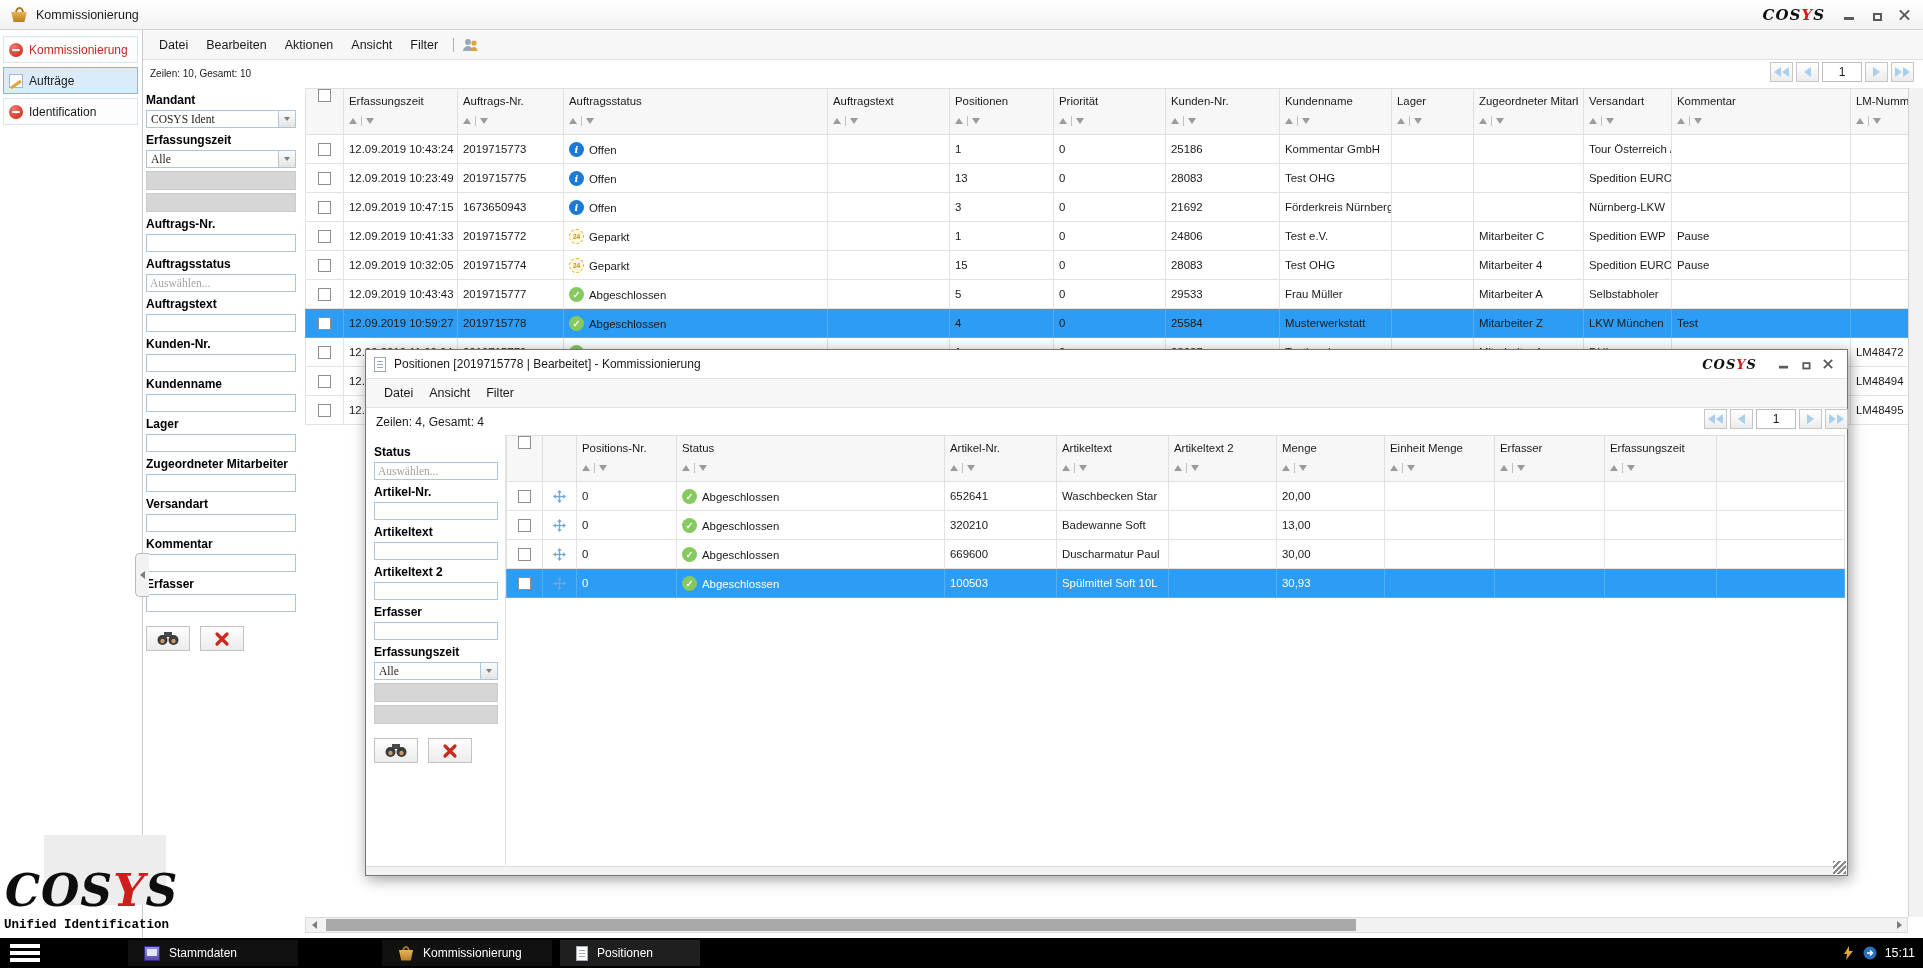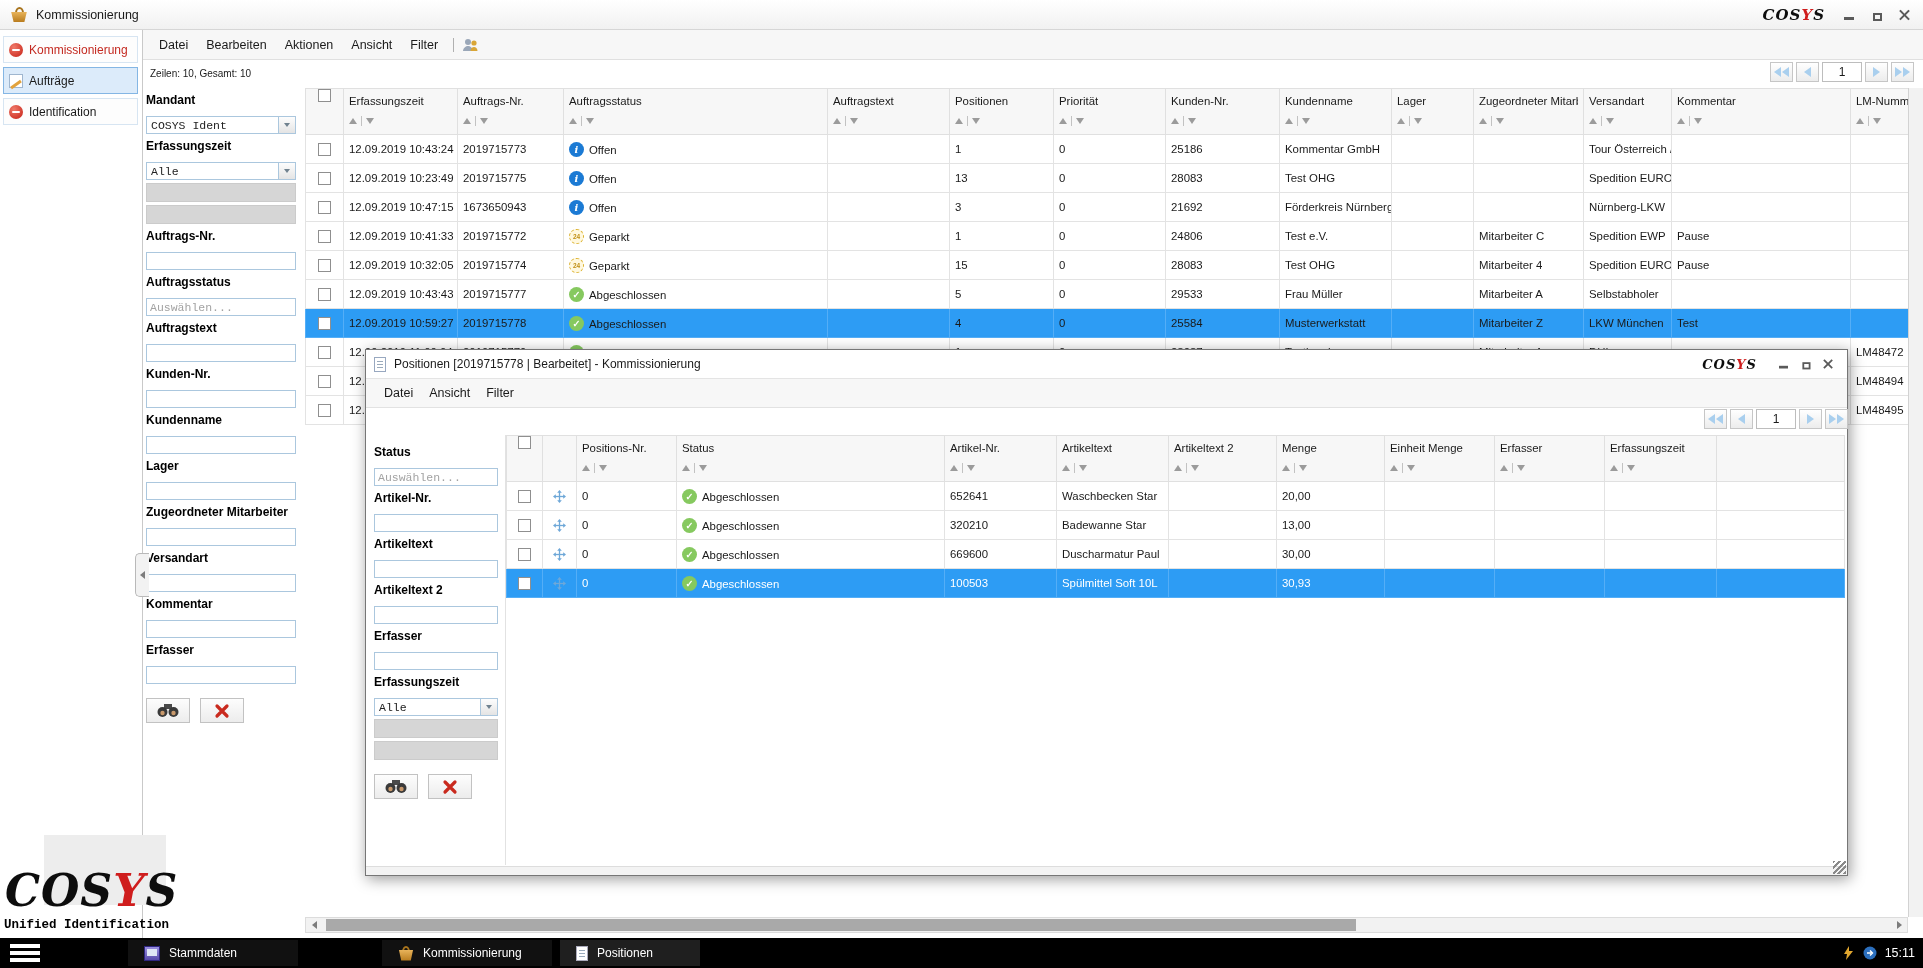--- a/index.html
+++ b/index.html
@@ -56,22 +56,22 @@
   .pag.dlgp{position:absolute;top:59px;left:1338px}
   .pbtn{width:23px;height:20px;border:1px solid #c6c6c6;background:linear-gradient(#ffffff,#ececec);
     display:flex;align-items:center;justify-content:center;gap:1px;box-sizing:border-box}
   .pnum{width:40px;height:20px;border:1px solid #bdbdbd;background:#fff;display:flex;align-items:center;
     justify-content:center;font-size:12px;box-sizing:border-box}
   .ptl{width:0;height:0;border-top:5px solid transparent;border-bottom:5px solid transparent;border-right:7px solid #a9cfee}
   .ptr{width:0;height:0;border-top:5px solid transparent;border-bottom:5px solid transparent;border-left:7px solid #a9cfee}
   
   .fpanel{position:absolute;left:146px;top:88px;width:156px}
   .flabel{font-weight:bold;font-size:12px;margin-top:5px;line-height:14px;color:#000}
-  .finput,.fselect{width:150px;height:18px;border:1px solid #abc7de;box-sizing:border-box;margin-top:9px;
-    font-size:11.5px;font-family:Liberation Mono, monospace;padding:0 3px;color:#222;background:#fff;display:block}
+  .finput,.fselect{width:150px;height:18px;border:1px solid #abc7de;box-sizing:border-box;margin-top:3px;
+    font-size:11.5px;font-family:Liberation Serif, serif;padding:0 3px;color:#222;background:#fff;display:block}
   .finput::placeholder{color:#a3a3a3}
   .fselect{display:flex;align-items:center;padding:0}
   .fsval{flex:1;padding:0 4px;font-size:11.5px;white-space:nowrap;overflow:hidden}
   .fsbtn{width:16px;height:100%;border-left:1px solid #abc7de;background:linear-gradient(#fdfdfd,#e4e4e4);
     display:flex;align-items:center;justify-content:center}
   .fsbtn::after{content:"";border-left:3.5px solid transparent;border-right:3.5px solid transparent;border-top:4px solid #70828f}
   .gray{width:150px;height:19px;background:#d6d6d6;border:1px solid #cbcbcb;box-sizing:border-box;margin-top:3px}
   .fbtns{display:flex;gap:10px;margin-top:14px}
   .fbtn{width:44px;height:25px;border:1px solid #c2c2c2;background:linear-gradient(#fdfdfd,#ececec);
     display:flex;align-items:center;justify-content:center;padding:0}
@@ -608,20 +608,21 @@
             <i></i>
           </span>
         <span class="wb cls"></span>
       </span>
     </div>
     <div class="dmenu">
       <span class="mitem">Datei</span>
       <span class="mitem">Ansicht</span>
       <span class="mitem">Filter</span>
     </div>
+    <div class="dstatus">Zeilen: 4, Gesamt: 4</div>
     <div class="pag dlgp">
       <span class="pbtn">
           <i class="ptl"></i>
           <i class="ptl"></i>
         </span>
       <span class="pbtn">
           <i class="ptl"></i>
         </span>
       <span class="pnum">1</span>
       <span class="pbtn">
@@ -798,21 +799,21 @@
                       <path d="M7 14l2.5-3h-5z"></path>
                       <path d="M0 7l3-2.5v5z"></path>
                       <path d="M14 7l-3-2.5v5z"></path>
                       <rect x="6.3" y="2" width="1.4" height="10"></rect>
                       <rect x="2" y="6.3" width="10" height="1.4"></rect>
                     </g>
                   </svg></span></td>
       <td class="ra">0</td>
       <td><span class="sic ic-abg"></span><span style="vertical-align:middle">Abgeschlossen</span></td>
       <td>320210</td>
-      <td>Badewanne Star</td>
+      <td>Badewanne Soft</td>
       <td></td>
       <td class="ra">13,00</td>
       <td></td>
       <td></td>
       <td></td>
       <td></td>
     </tr>
 
     <tr>
       <td class="cc"><span class="cb"></span></td>

